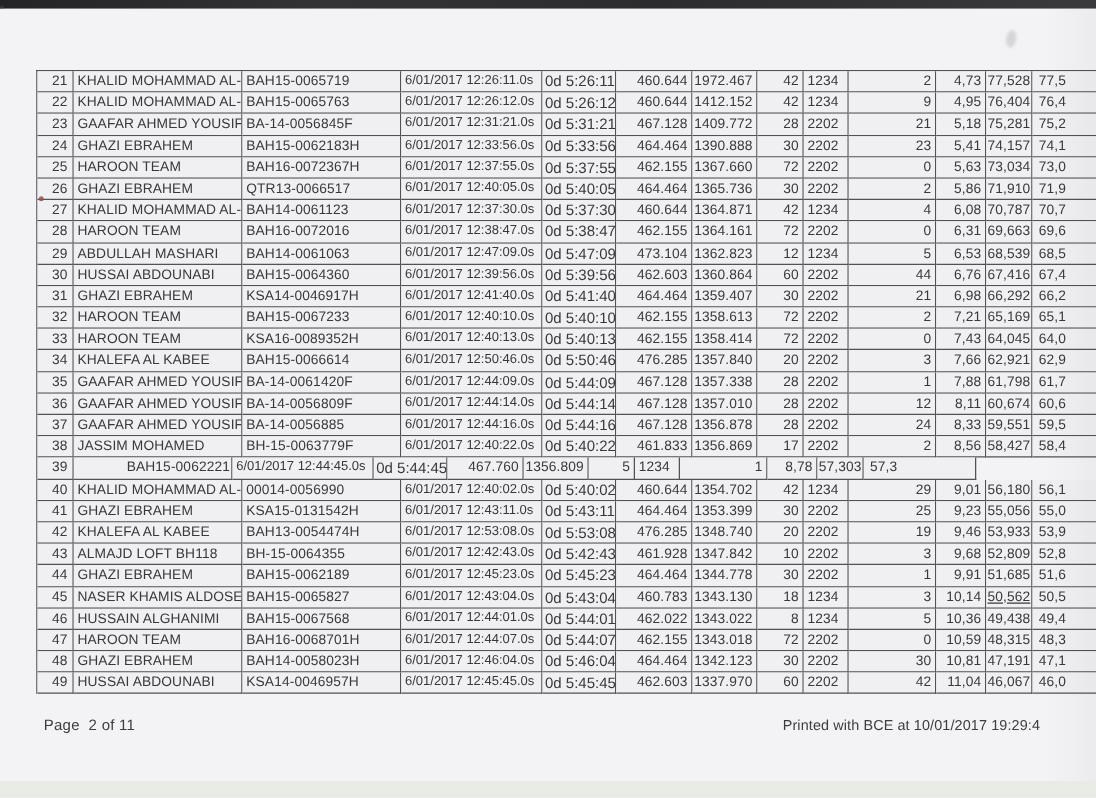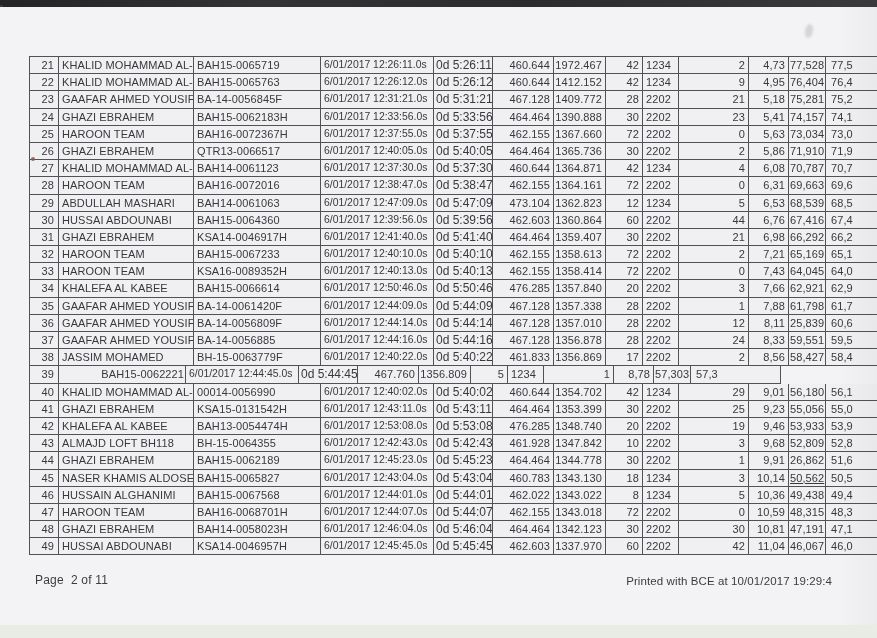--- a/index.html
+++ b/index.html
@@ -309,21 +309,21 @@
         <div class="td a-left c-name" style="width: 135px;">GAAFAR AHMED YOUSIF</div>
         <div class="td a-left c-ring_number" style="width: 127px;">BA-14-0056809F</div>
         <div class="td a-left c-clock_time" style="width: 113px;">6/01/2017 12:44:14.0s</div>
         <div class="td a-left c-flight_time" style="width: 59px;">0d 5:44:14</div>
         <div class="td a-right c-distance" style="width: 61px;">467.128</div>
         <div class="td a-right c-speed" style="width: 52px;">1357.010</div>
         <div class="td a-right c-n1" style="width: 37px;">28</div>
         <div class="td a-left c-n2" style="width: 36px;">2202</div>
         <div class="td a-right c-n3" style="width: 70px;">12</div>
         <div class="td a-right c-n4" style="width: 40px;">8,11</div>
-        <div class="td a-right c-n5" style="width: 37px;">25,839</div>
+        <div class="td a-right c-n5" style="width: 37px;">60,674</div>
         <div class="td a-left c-n6" style="width: 90px;">60,6</div>
       </div>
       <div class="tr">
         <div class="td a-right c-no" style="width: 29px;">37</div>
         <div class="td a-left c-name" style="width: 135px;">GAAFAR AHMED YOUSIF</div>
         <div class="td a-left c-ring_number" style="width: 127px;">BA-14-0056885</div>
         <div class="td a-left c-clock_time" style="width: 113px;">6/01/2017 12:44:16.0s</div>
         <div class="td a-left c-flight_time" style="width: 59px;">0d 5:44:16</div>
         <div class="td a-right c-distance" style="width: 61px;">467.128</div>
         <div class="td a-right c-speed" style="width: 52px;">1356.878</div>
@@ -428,21 +428,21 @@
         <div class="td a-left c-name" style="width: 135px;">GHAZI  EBRAHEM</div>
         <div class="td a-left c-ring_number" style="width: 127px;">BAH15-0062189</div>
         <div class="td a-left c-clock_time" style="width: 113px;">6/01/2017 12:45:23.0s</div>
         <div class="td a-left c-flight_time" style="width: 59px;">0d 5:45:23</div>
         <div class="td a-right c-distance" style="width: 61px;">464.464</div>
         <div class="td a-right c-speed" style="width: 52px;">1344.778</div>
         <div class="td a-right c-n1" style="width: 37px;">30</div>
         <div class="td a-left c-n2" style="width: 36px;">2202</div>
         <div class="td a-right c-n3" style="width: 70px;">1</div>
         <div class="td a-right c-n4" style="width: 40px;">9,91</div>
-        <div class="td a-right c-n5" style="width: 37px;">26,862</div>
+        <div class="td a-right c-n5" style="width: 37px;">51,685</div>
         <div class="td a-left c-n6" style="width: 90px;">51,6</div>
       </div>
       <div class="tr">
         <div class="td a-right c-no" style="width: 29px;">45</div>
         <div class="td a-left c-name" style="width: 135px;">NASER KHAMIS ALDOSER</div>
         <div class="td a-left c-ring_number" style="width: 127px;">BAH15-0065827</div>
         <div class="td a-left c-clock_time" style="width: 113px;">6/01/2017 12:43:04.0s</div>
         <div class="td a-left c-flight_time" style="width: 59px;">0d 5:43:04</div>
         <div class="td a-right c-distance" style="width: 61px;">460.783</div>
         <div class="td a-right c-speed" style="width: 52px;">1343.130</div>

